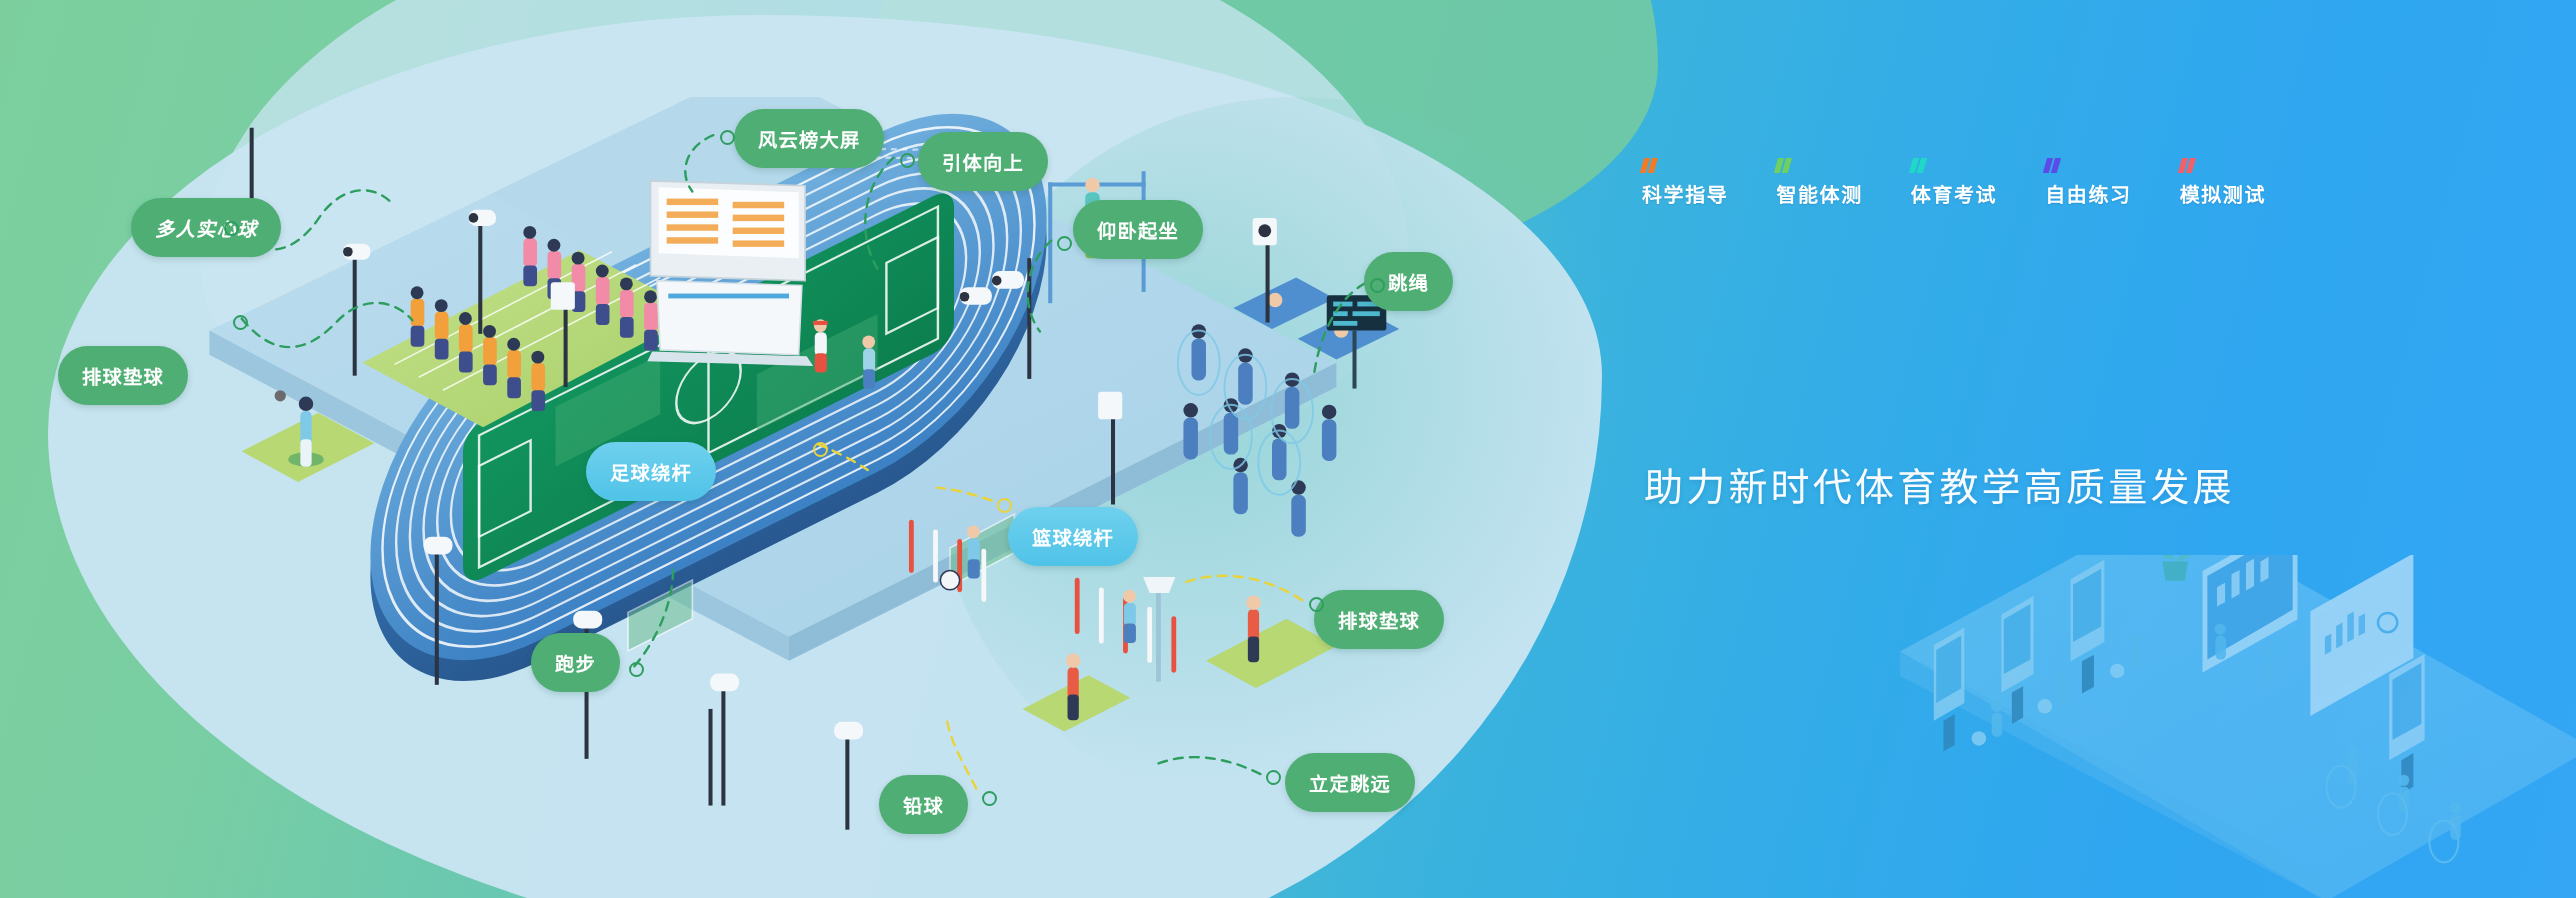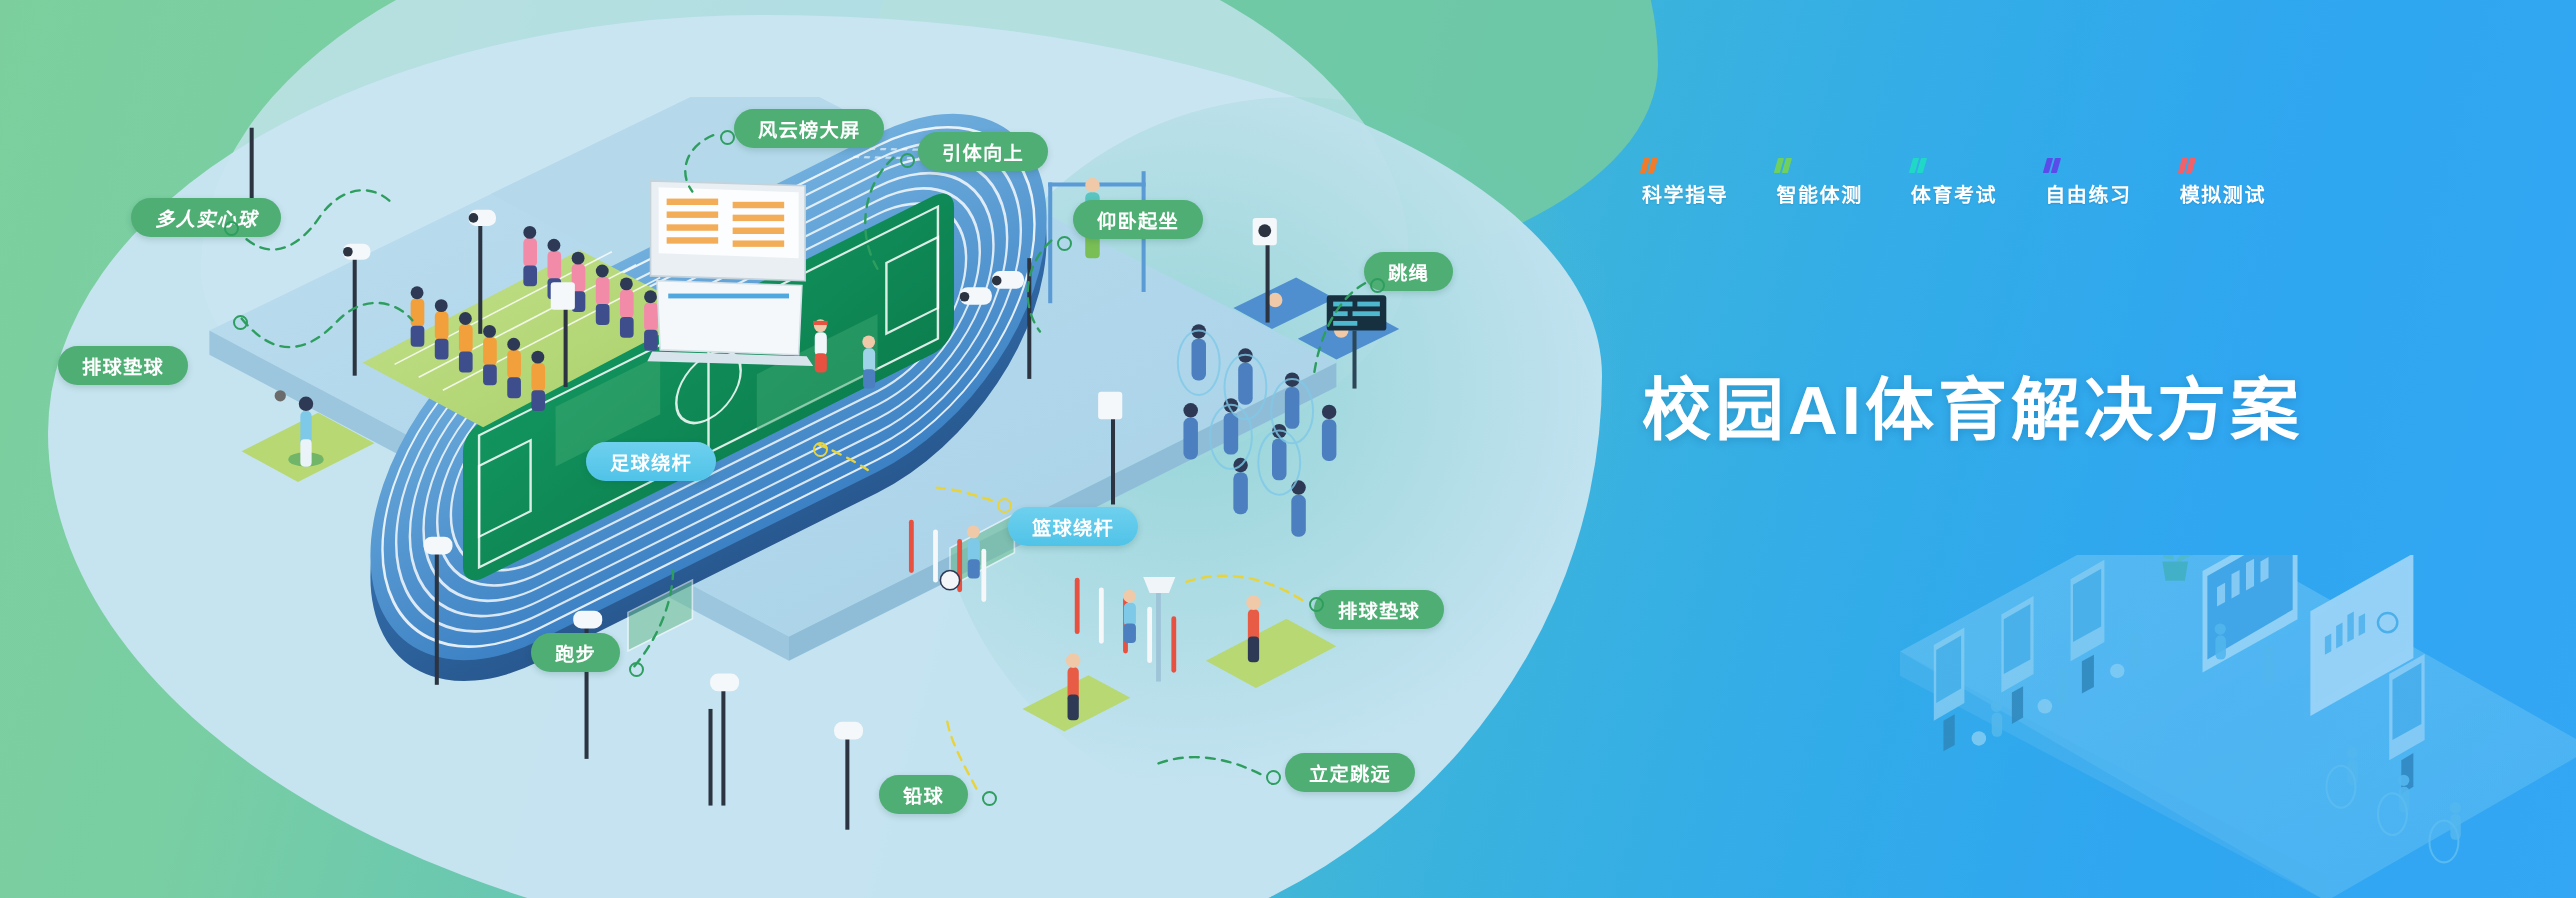--- a/index.html
+++ b/index.html
@@ -40,21 +40,21 @@
 
   
   .pill{
     position:absolute;display:flex;align-items:center;justify-content:center;
     border-radius:804px;color:#fff;font-weight:700;white-space:nowrap;
     letter-spacing:1.2px;box-shadow:0 2.4px 6.4px rgba(20,80,60,.18);
     user-select:none;
   }
   .pill.green{background:#4FAE74;}
   .pill.blue{background:linear-gradient(180deg,#6FD0EE 0%,#4FC3E8 100%);margin-top:25px;}
-  .pill.m  {height:39px;padding:0 24px;font-size:19.3px;}
+  .pill.m  {height:39px;padding:10px 24px;font-size:19.3px;}
 
   .dot{
     position:absolute;width:11.3px;height:11.3px;border-radius:50%;
     border:2.4px solid #2E9E5F;background:transparent;
   }
   .dot.y{border-color:#E8D43A;}
   .conn{position:absolute;overflow:visible;}
 
   
   #right-col{position:absolute;left:1642px;top:158px;width:837px;}
@@ -489,21 +489,21 @@
           <span class="slashes"><i style="background: rgb(91, 75, 232);"></i><i style="background: rgb(91, 75, 232);"></i></span>
           <div class="flabel">自由练习</div>
         </div>
         <div class="feature">
           <span class="slashes"><i style="background: rgb(242, 96, 106);"></i><i style="background: rgb(242, 96, 106);"></i></span>
           <div class="flabel">模拟测试</div>
         </div>
       </div>
   </div>
 
-  <div id="headline">校园AI体育解决方案</div>
+  <div id="subhead">助力新时代体育教学高质量发展</div>
 
   <svg id="gym" width="692" height="346" viewBox="0 0 860 430">
     <defs>
       <linearGradient id="gFloor" x1="0" y1="0" x2="1" y2="1">
         <stop offset="0%" stop-color="#8FD2F6"></stop>
         <stop offset="100%" stop-color="#6BC4F2"></stop>
       </linearGradient>
     </defs>
 
     <polygon points="0,120 330,-60 860,240 530,430" fill="url(#gFloor)" opacity=".75"></polygon>

